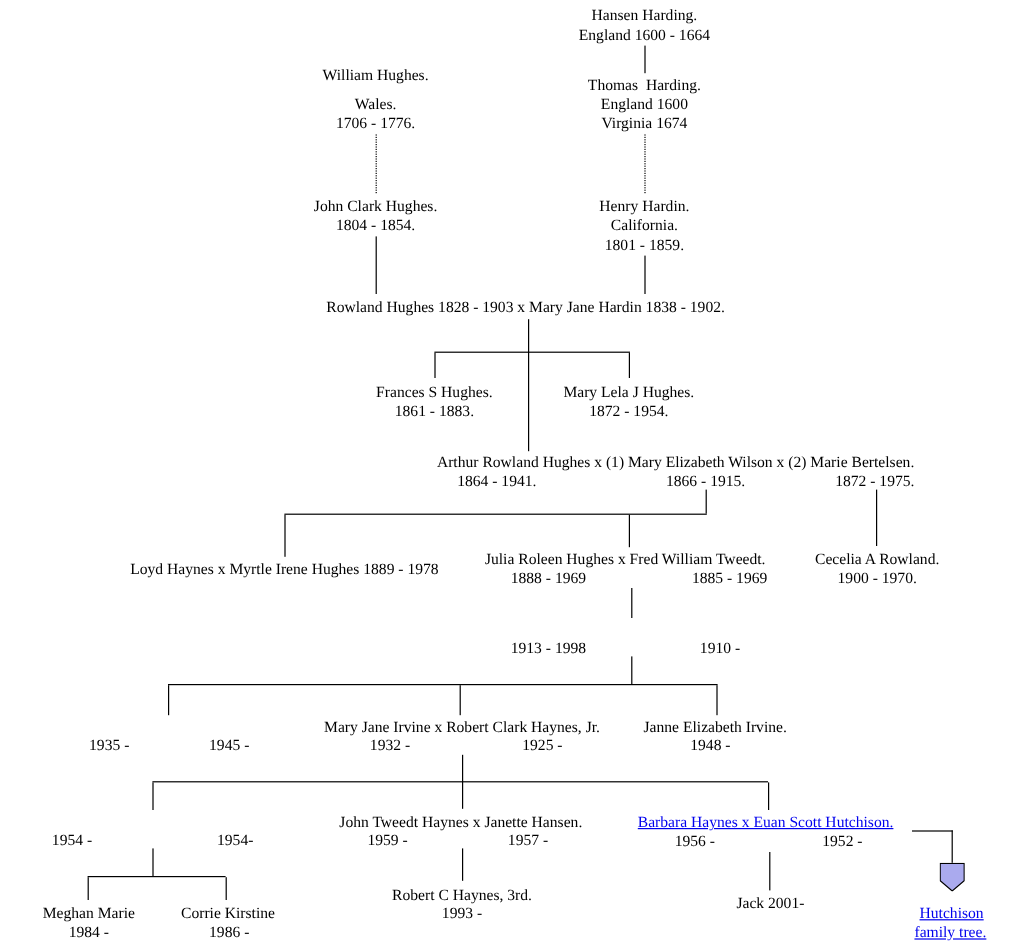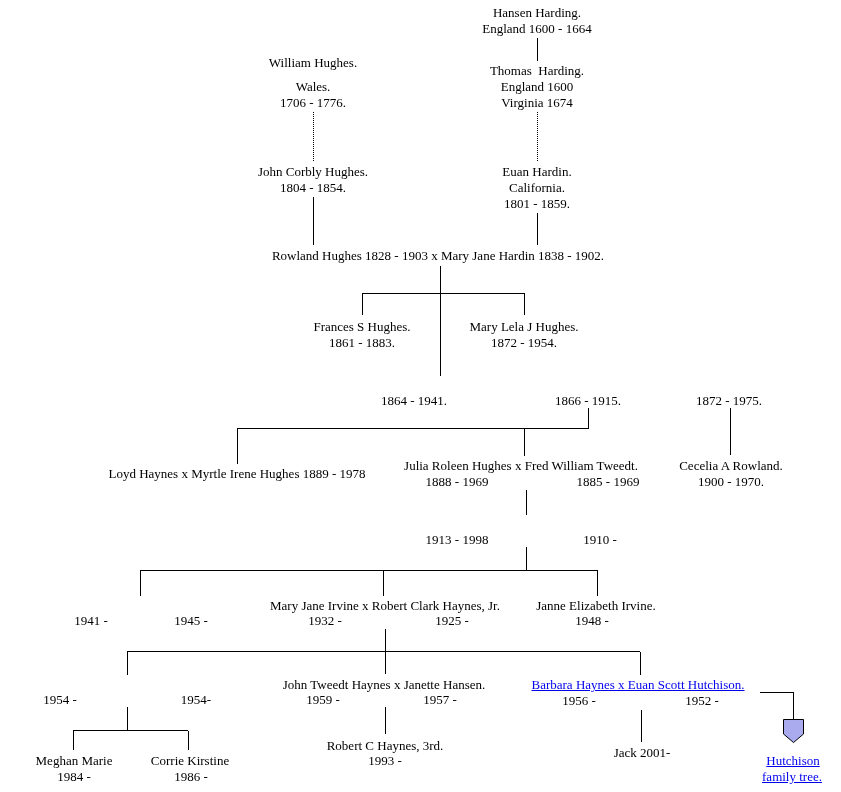--- a/index.html
+++ b/index.html
@@ -29,42 +29,43 @@
   <div class="t" style="left:313px;top:79px">Wales.</div>
   <div class="t" style="left:313px;top:95px">1706 - 1776.</div>
 
   <div class="t" style="left:537px;top:63px">Thomas  Harding.</div>
   <div class="t" style="left:537px;top:79px">England 1600</div>
   <div class="t" style="left:537px;top:95px">Virginia 1674</div>
 
   <div class="dl" style="left:313px;top:112px;height:49px"></div>
   <div class="dl" style="left:537px;top:112px;height:49px"></div>
 
-  <div class="t" style="left:313px;top:164px">John Corbly Hughes.</div>
+  <div class="t" style="left:313px;top:164px">John Clark Hughes.</div>
   <div class="t" style="left:313px;top:180px">1804 - 1854.</div>
 
-  <div class="t" style="left:537px;top:164px">Euan Hardin.</div>
+  <div class="t" style="left:537px;top:164px">Henry Hardin.</div>
   <div class="t" style="left:537px;top:180px">California.</div>
   <div class="t" style="left:537px;top:196px">1801 - 1859.</div>
 
   <div class="vl" style="left:313px;top:197px;height:48px"></div>
   <div class="vl" style="left:537px;top:213px;height:32px"></div>
 
   <div class="t" style="left:438px;top:248px">Rowland Hughes 1828 - 1903 x Mary Jane Hardin 1838 - 1902.</div>
 
   <div class="vl" style="left:440px;top:266px;height:110px"></div>
   <div class="hl" style="left:362px;top:293px;width:163px"></div>
   <div class="vl" style="left:362px;top:294px;height:21px"></div>
   <div class="vl" style="left:524px;top:294px;height:21px"></div>
 
   <div class="t" style="left:362px;top:319px">Frances S Hughes.</div>
   <div class="t" style="left:362px;top:335px">1861 - 1883.</div>
   <div class="t" style="left:524px;top:319px">Mary Lela J Hughes.</div>
   <div class="t" style="left:524px;top:335px">1872 - 1954.</div>
 
+  <div class="t" style="left:563px;top:377px">Arthur Rowland Hughes x (1) Mary Elizabeth Wilson x (2) Marie Bertelsen.</div>
   <div class="t" style="left:414px;top:393px">1864 - 1941.</div>
   <div class="t" style="left:588px;top:393px">1866 - 1915.</div>
   <div class="t" style="left:729px;top:393px">1872 - 1975.</div>
 
   <div class="vl" style="left:588px;top:408px;height:20px"></div>
   <div class="hl" style="left:237px;top:428px;width:352px"></div>
   <div class="vl" style="left:237px;top:429px;height:35px"></div>
   <div class="vl" style="left:524px;top:429px;height:27px"></div>
   <div class="vl" style="left:730px;top:408px;height:47px"></div>
 
@@ -81,21 +82,21 @@
 
   <div class="t" style="left:457px;top:532px">1913 - 1998</div>
   <div class="t" style="left:600px;top:532px">1910 -</div>
 
   <div class="vl" style="left:526px;top:547px;height:23px"></div>
   <div class="hl" style="left:140px;top:570px;width:458px"></div>
   <div class="vl" style="left:140px;top:571px;height:25px"></div>
   <div class="vl" style="left:383px;top:571px;height:25px"></div>
   <div class="vl" style="left:597px;top:571px;height:25px"></div>
 
-  <div class="t" style="left:91px;top:613px">1941 -</div>
+  <div class="t" style="left:91px;top:613px">1935 -</div>
   <div class="t" style="left:191px;top:613px">1945 -</div>
 
   <div class="t" style="left:385px;top:598px">Mary Jane Irvine x Robert Clark Haynes, Jr.</div>
   <div class="t" style="left:325px;top:613px">1932 -</div>
   <div class="t" style="left:452px;top:613px">1925 -</div>
 
   <div class="t" style="left:596px;top:598px">Janne Elizabeth Irvine.</div>
   <div class="t" style="left:592px;top:613px">1948 -</div>
 
   <div class="vl" style="left:385px;top:629px;height:45px"></div>

